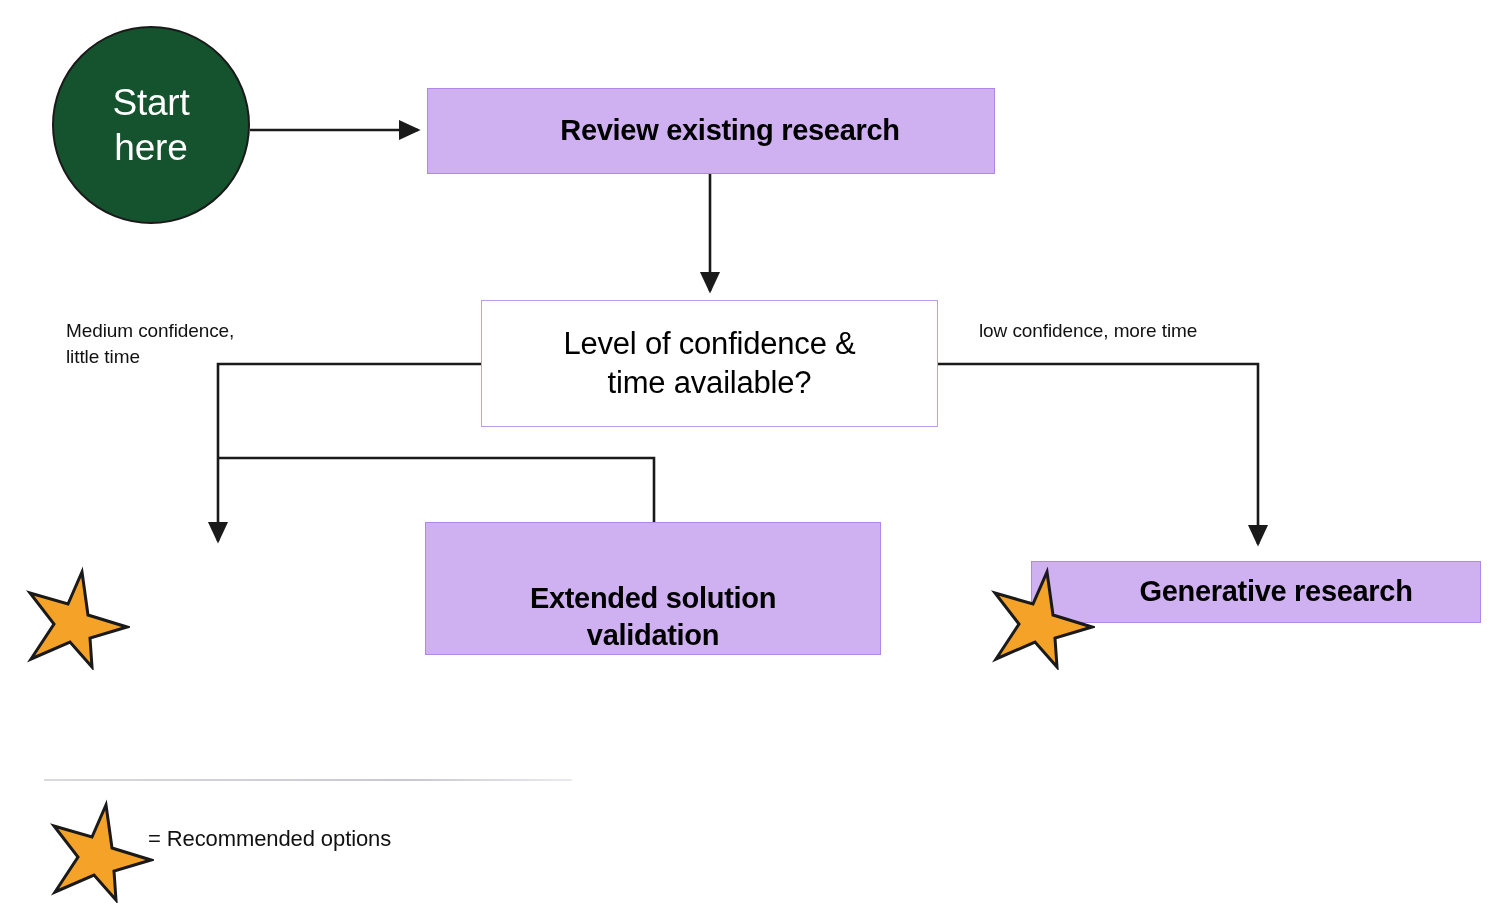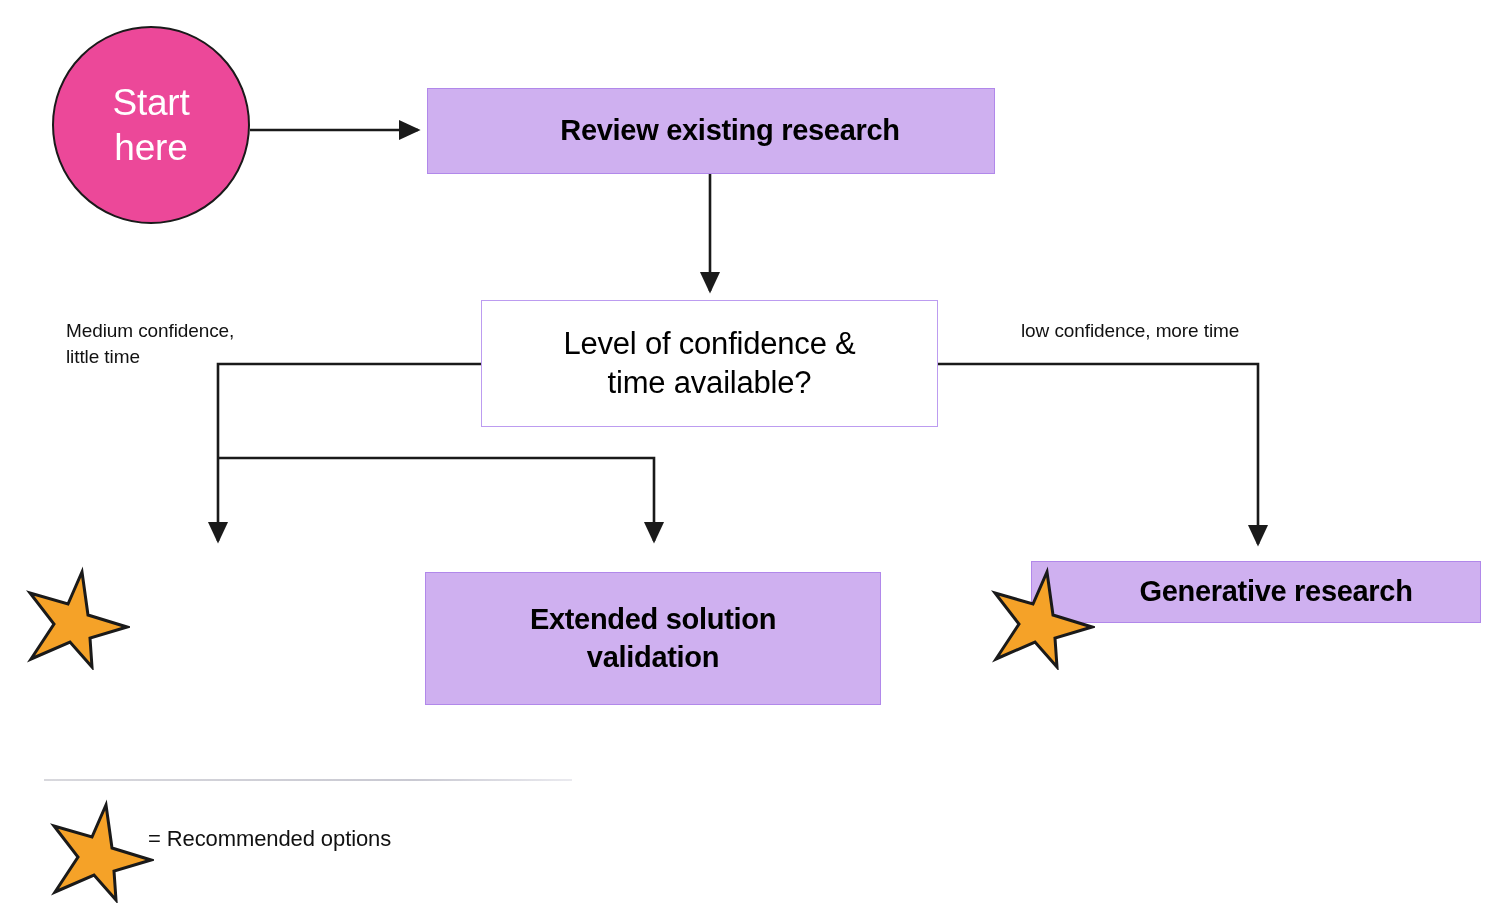--- a/index.html
+++ b/index.html
@@ -29,21 +29,21 @@
     pointer-events: none;
   }
   
   .start-node {
     position: absolute;
     left: 52px;
     top: 26px;
     width: 198px;
     height: 198px;
     border-radius: 50%;
-    background: #ec4899;
+    background: #14532d;
     border: 2px solid #1a1a1a;
     box-sizing: border-box;
     display: flex;
     align-items: center;
     justify-content: center;
   }
   .start-label {
     color: #ffffff;
     font-size: 37px;
     line-height: 1.22;
@@ -97,21 +97,21 @@
   
   .edge-label {
     position: absolute;
     font-size: 19px;
     color: #111111;
     line-height: 1.35;
     white-space: pre-line;
     letter-spacing: -0.1px;
   }
   #edge-label-left  { left: 66px;  top: 318px; }
-  #edge-label-right { left: 979px; top: 318px; margin-left: 42px; }
+  #edge-label-right { left: 979px; top: 318px; }
   
   .star {
     position: absolute;
     pointer-events: none;
   }
   
   #legend {
     position: absolute;
     left: 44px;
     top: 779px;
@@ -180,21 +180,21 @@
   <div class="decision-box">
     <div class="decision-label">Level of confidence &amp;
 time available?</div>
   </div>
 
   <div class="edge-label" id="edge-label-left">Medium confidence,
 little time</div>
   <div class="edge-label" id="edge-label-right">low confidence, more time</div>
 
 
-  <div class="proc-box" style="left:425px; top:572px; width:456px; height:133px;">
+  <div class="proc-box" style="left:425px; top:522px; width:456px; height:133px;align-items:flex-end;">
     <div class="proc-label">Extended solution
 validation</div>
   </div>
 
   <div class="proc-box" style="left:1031px; top:553px; width:450px; height:62px;margin-top:8px;">
     <div class="proc-label" style="padding-left:40px;">Generative research</div>
   </div>
 
   <svg class="star" style="left:20px; top:566px; width:110px; height:104px;" viewBox="0 0 110 104" xmlns="http://www.w3.org/2000/svg">
     <path d="M62,6 L68,49 L107,61 L70,72 L72,101 L50,76 L11,93 L34,58 L10,27 L48,38 Z" fill="#F5A228" stroke="#1A1A1A" stroke-width="3" stroke-linejoin="miter"></path>

